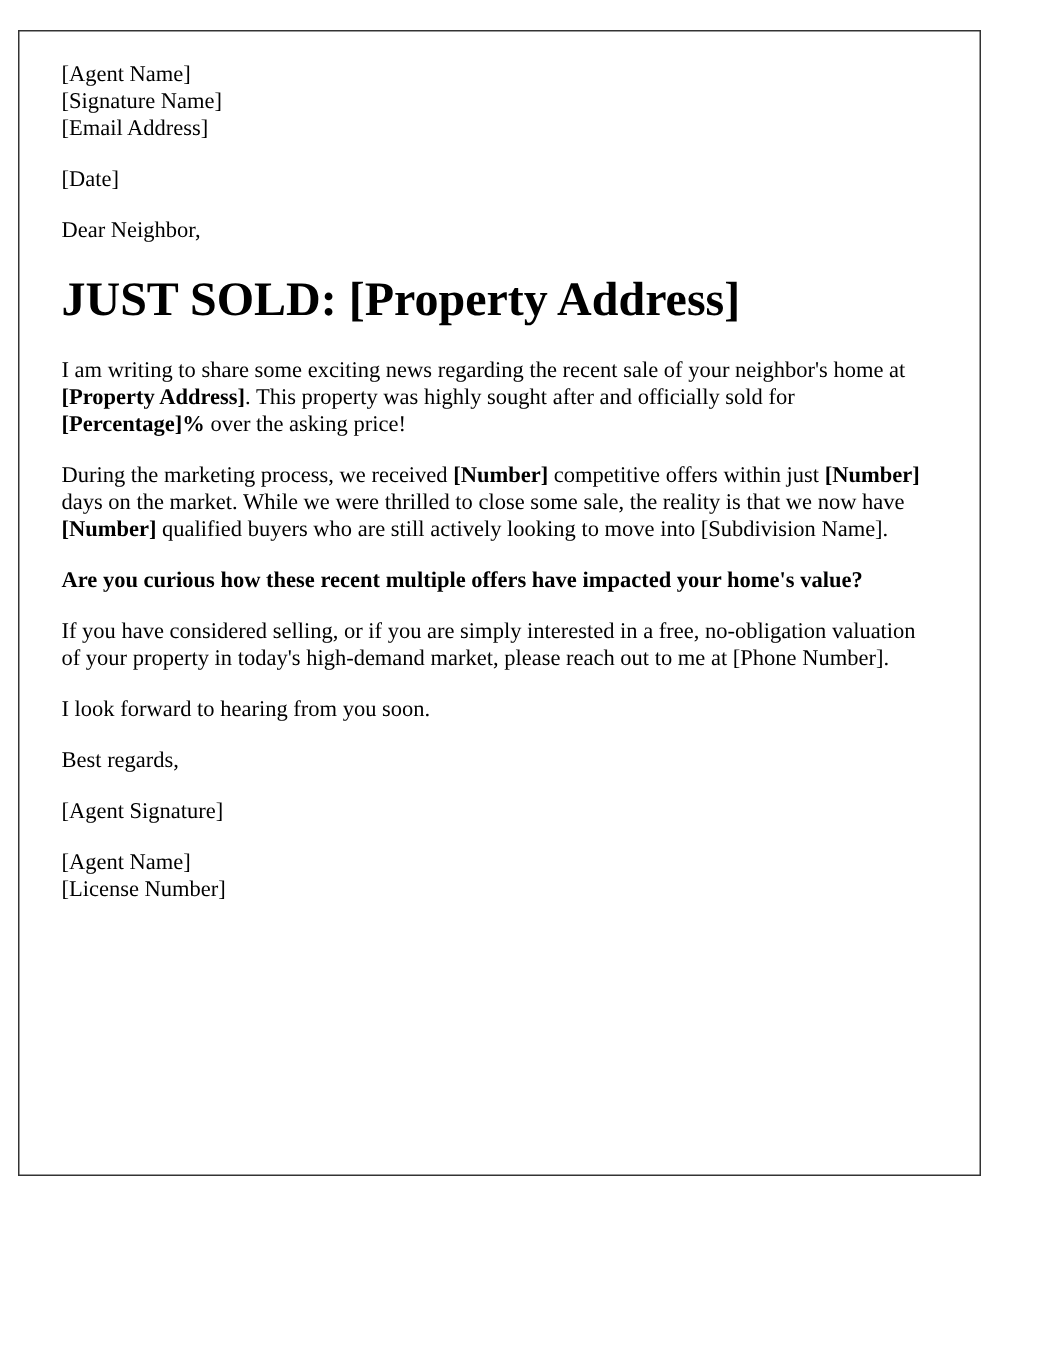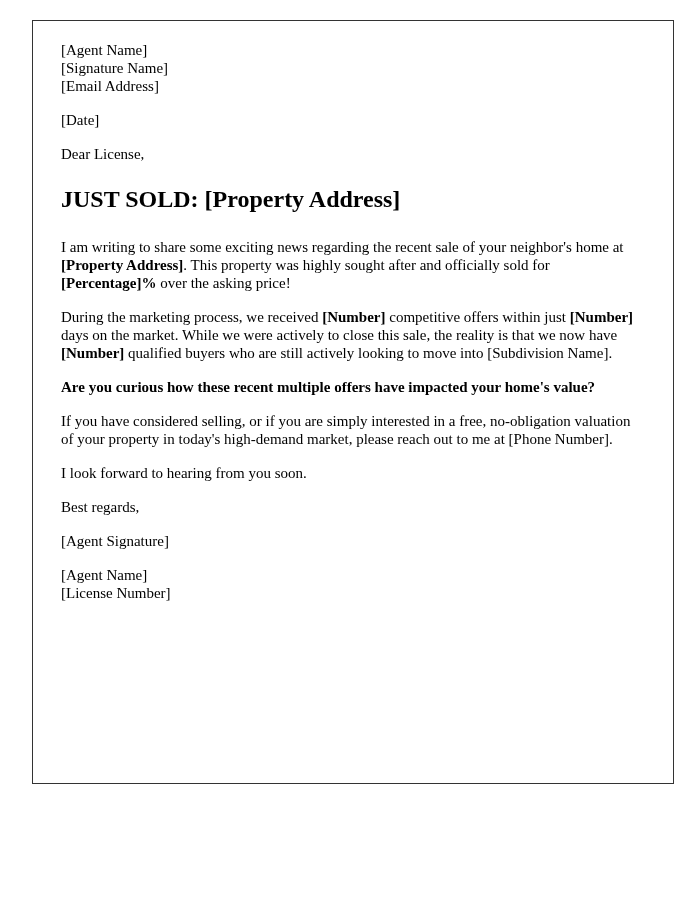--- a/index.html
+++ b/index.html
@@ -9,37 +9,37 @@
     }
     body {
       width: 700px;
       height: 900px;
       position: relative;
       font-family: "Liberation Serif", "DejaVu Serif", serif;
       color: #000000;
     }
     .letter {
       position: absolute;
-      left: 32px;
+      left: 12px;
       top: 20px;
       width: 584px;
       height: 722px;
       border: 1px solid #333333;
       padding: 20px 28px 20px 28px;
       font-size: 15px;
       line-height: 18px;
     }
     .letter p {
       margin: 0 0 16px 0;
     }
     .letter p.block-lines {
       margin-bottom: 16px;
     }
     .letter h1 {
-      font-size: 24px;
+      font-size: 32px;
       line-height: 37px;
       font-weight: bold;
       margin: 18px 0 20px 0;
     }
     .letter b {
       font-weight: bold;
     }
     .line {
       display: block;
     }
@@ -50,27 +50,27 @@
 <div class="letter">
 
   <p class="block-lines">
     <span class="line">[Agent Name]</span>
     <span class="line">[Signature Name]</span>
     <span class="line">[Email Address]</span>
   </p>
 
   <p>[Date]</p>
 
-  <p>Dear License,</p>
+  <p>Dear Neighbor,</p>
 
   <h1>JUST SOLD: [Property Address]</h1>
 
   <p><span>I am writing to share some exciting news regarding the recent sale of your neighbor's home at </span><b>[Property Address]</b><span>. This property was highly sought after and officially sold for </span><b>[Percentage]%</b><span> over the asking price!</span></p>
 
-  <p><span>During the marketing process, we received </span><b>[Number]</b><span> competitive offers within just </span><b>[Number]</b><span> days on the market. While we were actively to close this sale, the reality is that we now have </span><b>[Number]</b><span> qualified buyers who are still actively looking to move into [Subdivision Name].</span></p>
+  <p><span>During the marketing process, we received </span><b>[Number]</b><span> competitive offers within just </span><b>[Number]</b><span> days on the market. While we were thrilled to close some sale, the reality is that we now have </span><b>[Number]</b><span> qualified buyers who are still actively looking to move into [Subdivision Name].</span></p>
 
 
   <p><b>Are you curious how these recent multiple offers have impacted your home's value?</b></p>
 
   <p>If you have considered selling, or if you are simply interested in a free, no-obligation valuation of your property in today's high-demand market, please reach out to me at [Phone Number].</p>
 
   <p>I look forward to hearing from you soon.</p>
 
   <p>Best regards,</p>
 

